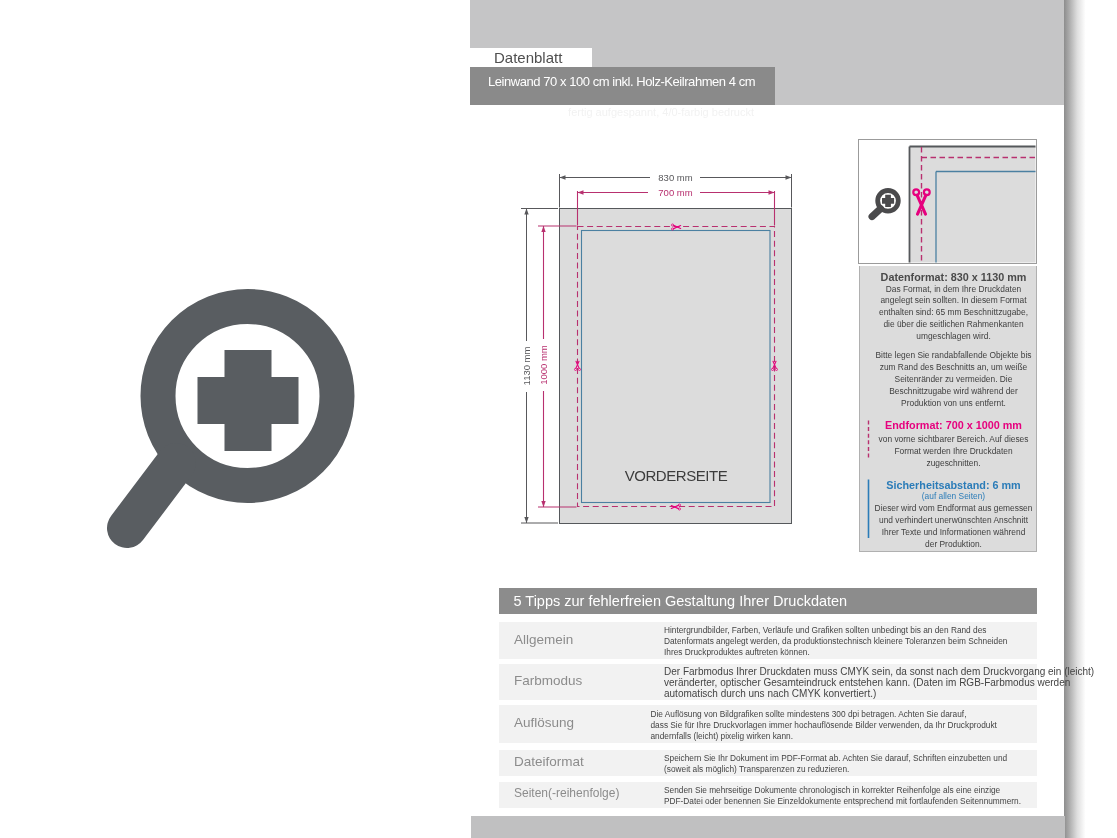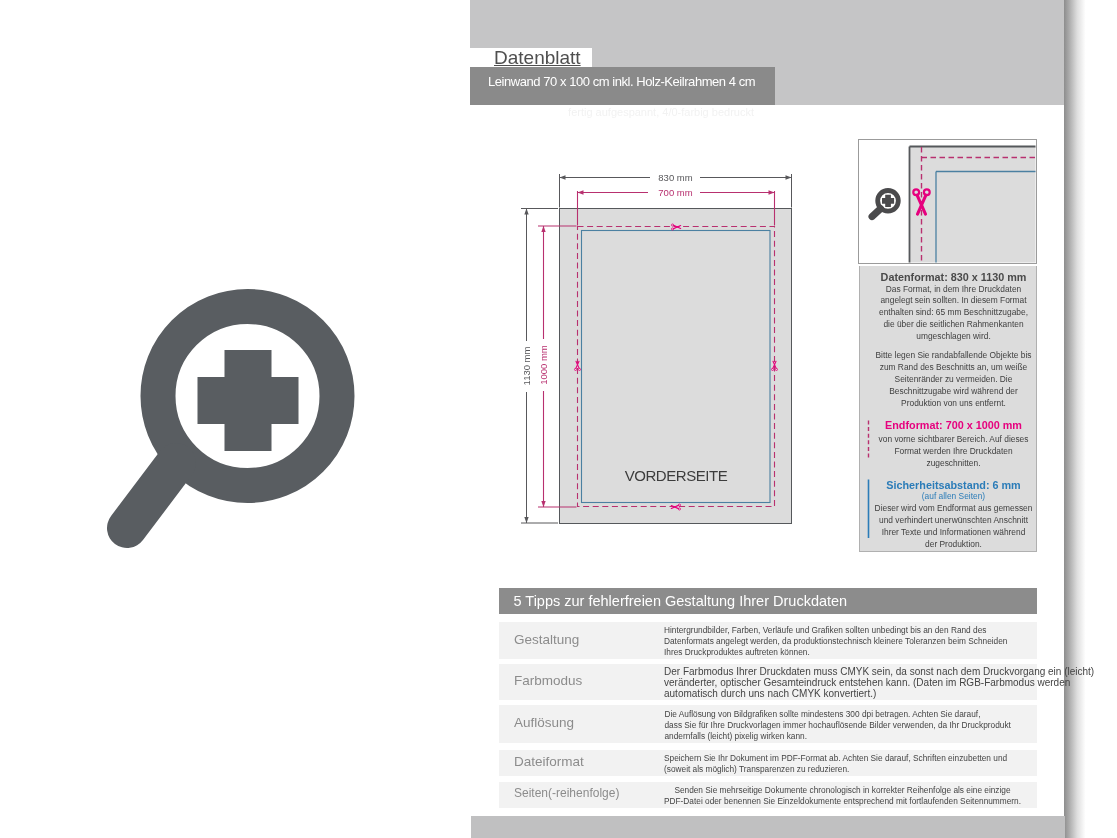--- a/index.html
+++ b/index.html
@@ -9,21 +9,21 @@
 </style>
 </head>
 <body>
 
 <div class="abs" style="left:470px;top:0;width:595px;height:105px;background:#c5c5c6;"></div>
 
 <div class="abs" style="left:1064px;top:0;width:24px;height:838px;
   background:linear-gradient(to right,#8d8d8d 0%,#a6a6a6 18%,#dedede 55%,#ffffff 90%);"></div>
 
 <div class="abs" style="left:470px;top:48px;width:122px;height:19px;background:#ffffff;">
-  <span class="abs" style="left:24px;top:0;font-size:19px;line-height:19px;color:#4f4f4f;text-decoration:underline;">Datenblatt</span>
+  <span class="abs" style="left:24px;top:0;font-size:15px;line-height:19px;color:#4f4f4f;">Datenblatt</span>
 </div>
 
 <div class="abs" style="left:470px;top:67px;width:305px;height:38px;background:#8a8a8a;">
   <span class="abs" style="left:18px;top:6.5px;font-size:13px;letter-spacing:-0.45px;color:#ffffff;white-space:nowrap;">Leinwand 70 x 100 cm inkl. Holz-Keilrahmen 4 cm</span>
   <span class="abs" style="right:21px;top:39px;font-size:11px;color:#f2f2f2;white-space:nowrap;">fertig aufgespannt, 4/0-farbig bedruckt</span>
 </div>
 
 <div class="abs" style="left:576px;top:467px;width:200px;z-index:5;text-align:center;font-size:15px;letter-spacing:-0.45px;color:#3c3c3c;">VORDERSEITE</div>
 
 <svg class="abs" style="left:0;top:0;" width="1117" height="838" viewBox="0 0 1117 838">
@@ -139,33 +139,33 @@
 <svg class="abs" style="left:860px;top:410px;z-index:6;" width="20" height="140" viewBox="0 0 20 140">
   <line x1="8.5" y1="10.5" x2="8.5" y2="49.5" stroke="#b8306f" stroke-width="1.4" stroke-dasharray="4,2.6"></line>
   <line x1="8.5" y1="69.5" x2="8.5" y2="128" stroke="#2b7cb8" stroke-width="1.6"></line>
 </svg>
 
 <div class="abs" style="left:498.5px;top:588px;width:538.5px;height:26px;background:#8c8c8c;">
   <span class="abs" style="left:15px;top:0;line-height:26px;font-size:14.5px;color:#ffffff;white-space:nowrap;">5 Tipps zur fehlerfreien Gestaltung Ihrer Druckdaten</span>
 </div>
 
 <div class="abs" style="left:498.5px;top:622px;width:538.5px;height:36.5px;background:#f2f2f2;">
-  <span class="abs" style="left:15.5px;top:10px;font-size:13.5px;color:#8c8c8c;">Gestaltung</span>
+  <span class="abs" style="left:15.5px;top:10px;font-size:13.5px;color:#8c8c8c;">Allgemein</span>
   <div class="abs" style="left:165.5px;top:2.5px;font-size:8.3px;line-height:11px;color:#444444;white-space:nowrap;">Hintergrundbilder, Farben, Verläufe und Grafiken sollten unbedingt bis an den Rand des<br>Datenformats angelegt werden, da produktionstechnisch kleinere Toleranzen beim Schneiden<br>Ihres Druckproduktes auftreten können.</div>
 </div>
 <div class="abs" style="left:498.5px;top:663.5px;width:538.5px;height:36.5px;background:#f2f2f2;">
   <span class="abs" style="left:15.5px;top:9px;font-size:13.5px;color:#8c8c8c;">Farbmodus</span>
   <div class="abs" style="left:165.5px;top:2px;font-size:10px;line-height:11px;color:#444444;white-space:nowrap;">Der Farbmodus Ihrer Druckdaten muss CMYK sein, da sonst nach dem Druckvorgang ein (leicht)<br>veränderter, optischer Gesamteindruck entstehen kann. (Daten im RGB-Farbmodus werden<br>automatisch durch uns nach CMYK konvertiert.)</div>
 </div>
 <div class="abs" style="left:498.5px;top:705px;width:538.5px;height:38px;background:#f2f2f2;">
   <span class="abs" style="left:15.5px;top:10px;font-size:13.5px;color:#8c8c8c;">Auflösung</span>
-  <div class="abs" style="left:166px;top:3.5px;font-size:8.3px;line-height:11px;color:#444444;white-space:nowrap;">Die Auflösung von Bildgrafiken sollte mindestens 300 dpi betragen. Achten Sie darauf,<br>dass Sie für Ihre Druckvorlagen immer hochauflösende Bilder verwenden, da Ihr Druckprodukt<br>andernfalls (leicht) pixelig wirken kann.</div>
+  <div class="abs" style="left:152px;top:3.5px;font-size:8.3px;line-height:11px;color:#444444;white-space:nowrap;">Die Auflösung von Bildgrafiken sollte mindestens 300 dpi betragen. Achten Sie darauf,<br>dass Sie für Ihre Druckvorlagen immer hochauflösende Bilder verwenden, da Ihr Druckprodukt<br>andernfalls (leicht) pixelig wirken kann.</div>
 </div>
 <div class="abs" style="left:498.5px;top:749.5px;width:538.5px;height:26.5px;background:#f2f2f2;">
   <span class="abs" style="left:15.5px;top:4px;font-size:13.5px;color:#8c8c8c;">Dateiformat</span>
   <div class="abs" style="left:165.5px;top:3px;font-size:8.3px;line-height:11px;color:#444444;white-space:nowrap;">Speichern Sie Ihr Dokument im PDF-Format ab. Achten Sie darauf, Schriften einzubetten und<br>(soweit als möglich) Transparenzen zu reduzieren.</div>
 </div>
 <div class="abs" style="left:498.5px;top:781.5px;width:538.5px;height:26.5px;background:#f2f2f2;">
   <span class="abs" style="left:15.5px;top:4px;font-size:12px;color:#8c8c8c;">Seiten(-reihenfolge)</span>
-  <div class="abs" style="left:165.5px;top:3px;font-size:8.3px;line-height:11px;color:#444444;white-space:nowrap;text-align:center;">Senden Sie mehrseitige Dokumente chronologisch in korrekter Reihenfolge als eine einzige<br>PDF-Datei oder benennen Sie Einzeldokumente entsprechend mit fortlaufenden Seitennummern.</div>
+  <div class="abs" style="left:165.5px;top:3px;font-size:8.3px;line-height:11px;color:#444444;white-space:nowrap;">Senden Sie mehrseitige Dokumente chronologisch in korrekter Reihenfolge als eine einzige<br>PDF-Datei oder benennen Sie Einzeldokumente entsprechend mit fortlaufenden Seitennummern.</div>
 </div>
 
 <div class="abs" style="left:470.5px;top:816px;width:594.5px;height:22px;background:#c0c0c1;"></div>
 
 </body></html>

